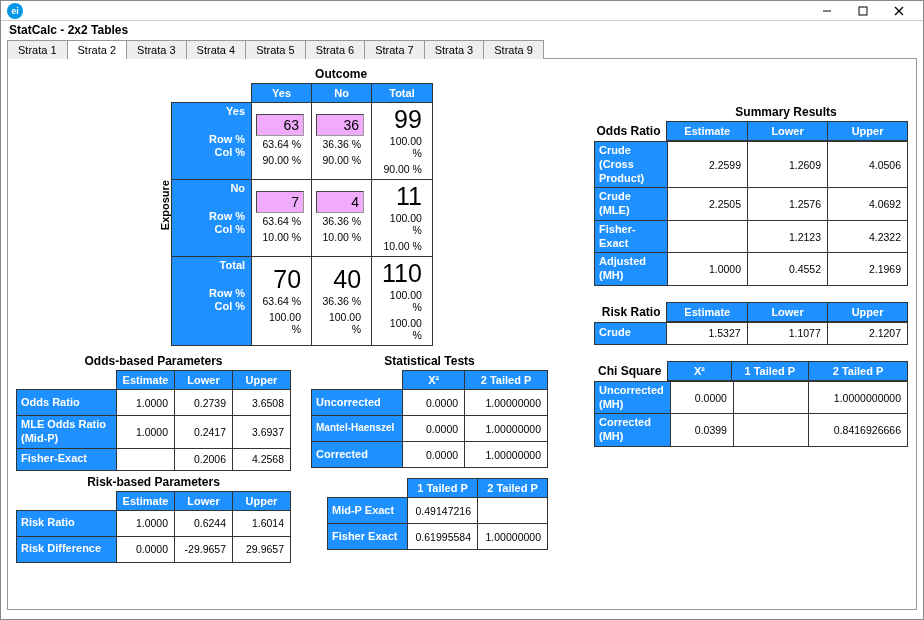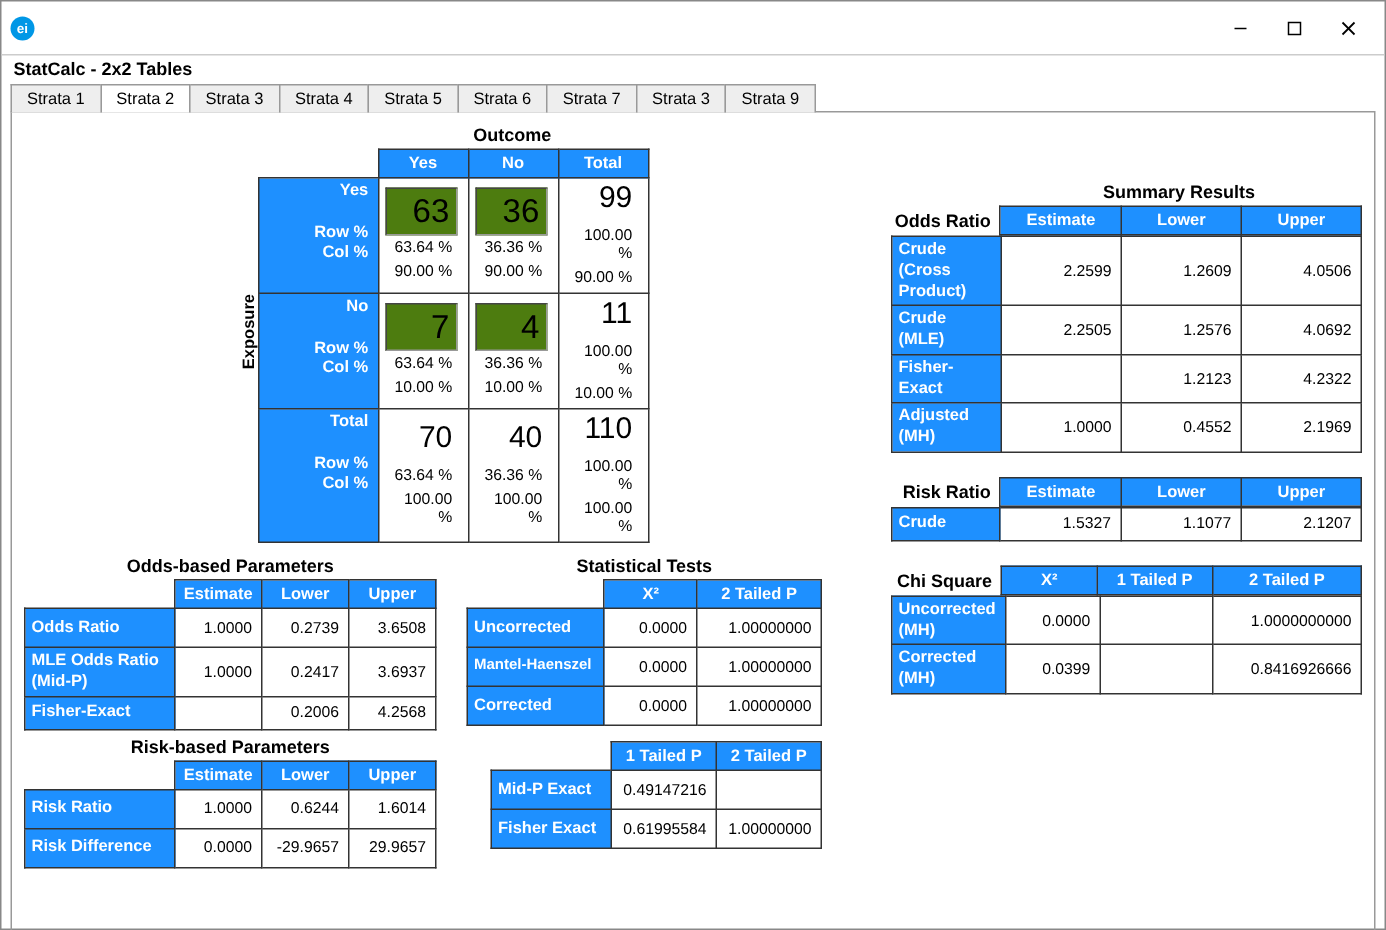--- a/index.html
+++ b/index.html
@@ -11,21 +11,21 @@
       color: #000;
     }
     .window {
       width: 924px;
       height: 620px;
       border: 1px solid #888;
       position: relative;
       background: #fff;
     }
     .titlebar {
-      height: 36px;
+      height: 20px;
       display: flex;
       align-items: center;
       padding: 0 6px;
       border-bottom: 1px solid #ccc;
     }
     .titlebar .app-icon {
       width: 16px; height: 16px;
       background: #0097e6;
       border-radius: 50%;
       margin-right: 6px;
@@ -121,33 +121,33 @@
       width: 80px;
     }
     .hdr-side.small { font-size: 10px; }
     .cell {
       text-align: right;
       padding: 2px 6px;
       font-size: 10.5px;
       vertical-align: middle;
     }
     .cell-big {
-      font-size: 20px;
+      font-size: 25px;
       text-align: right;
       padding: 0 6px;
       height: 28px;
     }
     .cell-input {
-      background: #4d7c0f;
+      background: #f0abfc;
       border: 1px inset #999;
       display: inline-block;
       width: 48px;
       text-align: right;
       padding: 2px 4px;
-      font-size: 22px;
+      font-size: 14px;
     }
     .w58 { width: 58px; }
     .w60 { width: 60px; }
     .w64 { width: 64px; }
     .w70 { width: 70px; }
     .w78 { width: 78px; }
     .w82 { width: 82px; }
     .w100 { width: 100px; }
 
     .two-up { display: flex; gap: 20px; }

